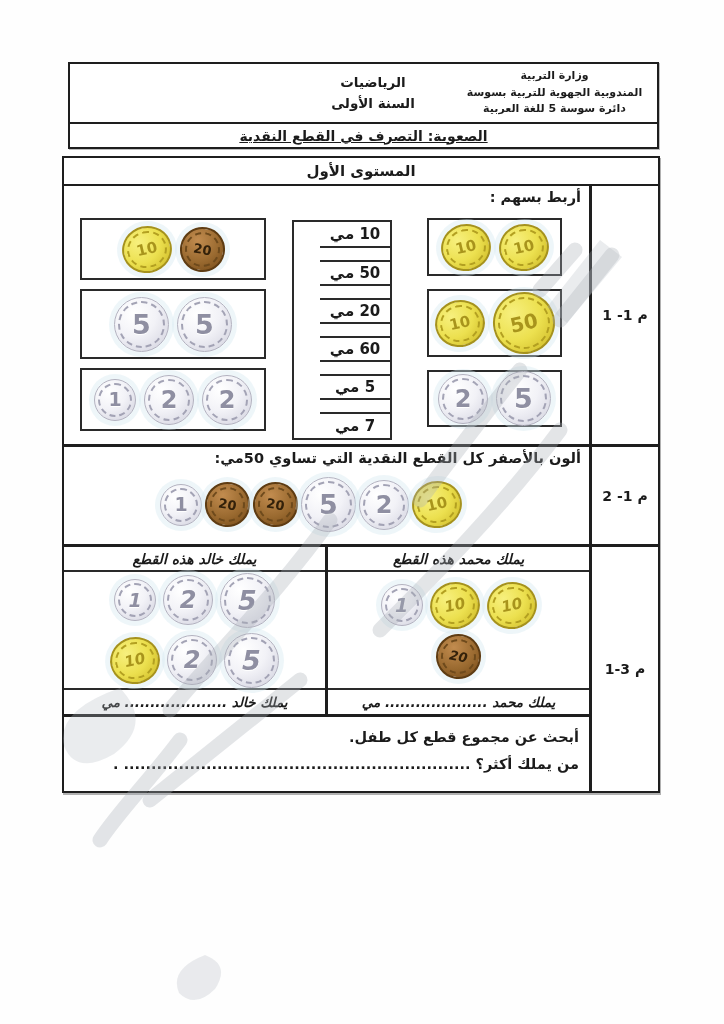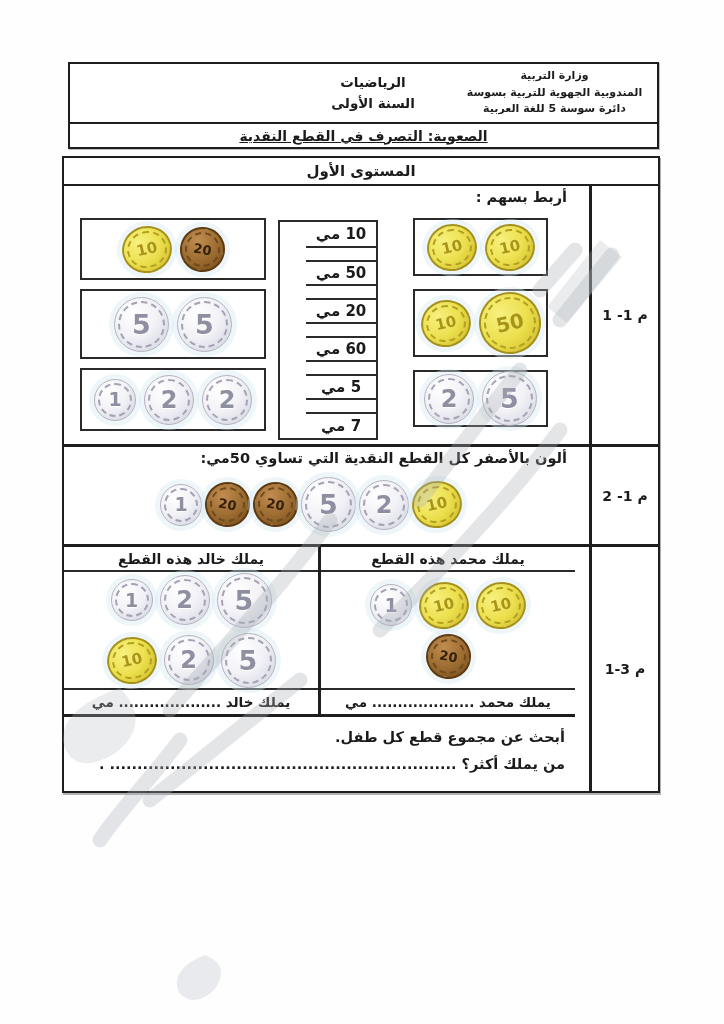--- a/index.html
+++ b/index.html
@@ -34,21 +34,21 @@
     position:absolute; left:62px; top:156px; width:598px; height:637px;
     border:2px solid #1e1e1e; background:#fff;
     box-shadow: 1px 2px 0 rgba(0,0,0,.3);
     display:flex; flex-direction:column;
   }
   .level-banner {
     height:28px; border-bottom:2px solid #1e1e1e;
     display:flex; align-items:center; justify-content:center;
     font-size:15px; font-weight:bold;
   }
-  .ex-row { display:flex;gap:14px; }
+  .ex-row { display:flex; }
   .ex-row.r1 { height:261px; border-bottom:3px solid #1e1e1e; }
   .ex-row.r2 { height:100px; border-bottom:3px solid #1e1e1e; }
   .ex-row.r3 { flex:1; }
   .ex-content { flex:1; position:relative; }
   .ex-label {
     width:69px; border-left:3px solid #1e1e1e;
     display:flex; align-items:center; justify-content:center;
     font-size:14px; font-weight:bold; direction:rtl;
   }
   .instruction {
@@ -75,21 +75,21 @@
   .vcell + .vcell { margin-top:12px; }
   .values .vcell:first-child { border-top:none; }
   .values .vcell:last-child { border-bottom:none; }
 
   
   .ex2-coins { position:absolute; top:30px; left:96px; display:flex; align-items:center; gap:3px; direction:ltr; }
 
   
   .ex3-wrap { display:flex; flex-direction:column; height:100%; }
   .ex3-table { height:170px; display:flex; border-bottom:3px solid #1e1e1e; }
-  .child-col { flex:1; display:flex; flex-direction:column; }
+  .child-col { flex:1; display:flex; flex-direction:column;font-style:italic; }
   .child-col.khaled { border-right:3px solid #1e1e1e; }
   .col-header {
     height:25px; border-bottom:2px solid #2a2a2a;
     display:flex; align-items:center; justify-content:center;
     font-size:14px; font-weight:bold; direction:rtl;
   }
   .col-body { flex:1; display:flex; flex-direction:column; justify-content:center; gap:5px; }
   .coin-row { display:flex; justify-content:center; align-items:center; gap:7px; direction:ltr; }
   .col-footer {
     height:26px; border-top:2px solid #2a2a2a;

